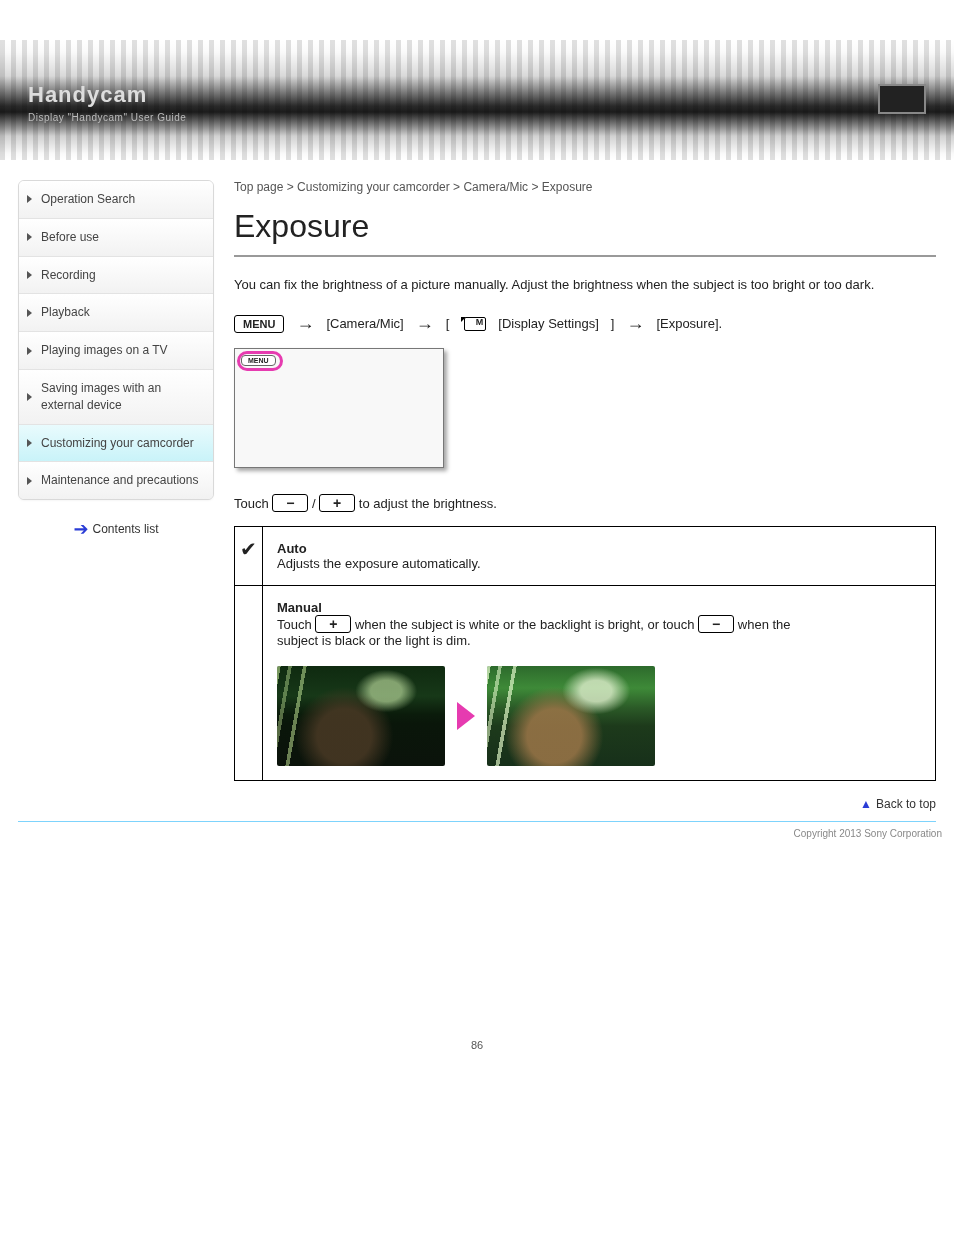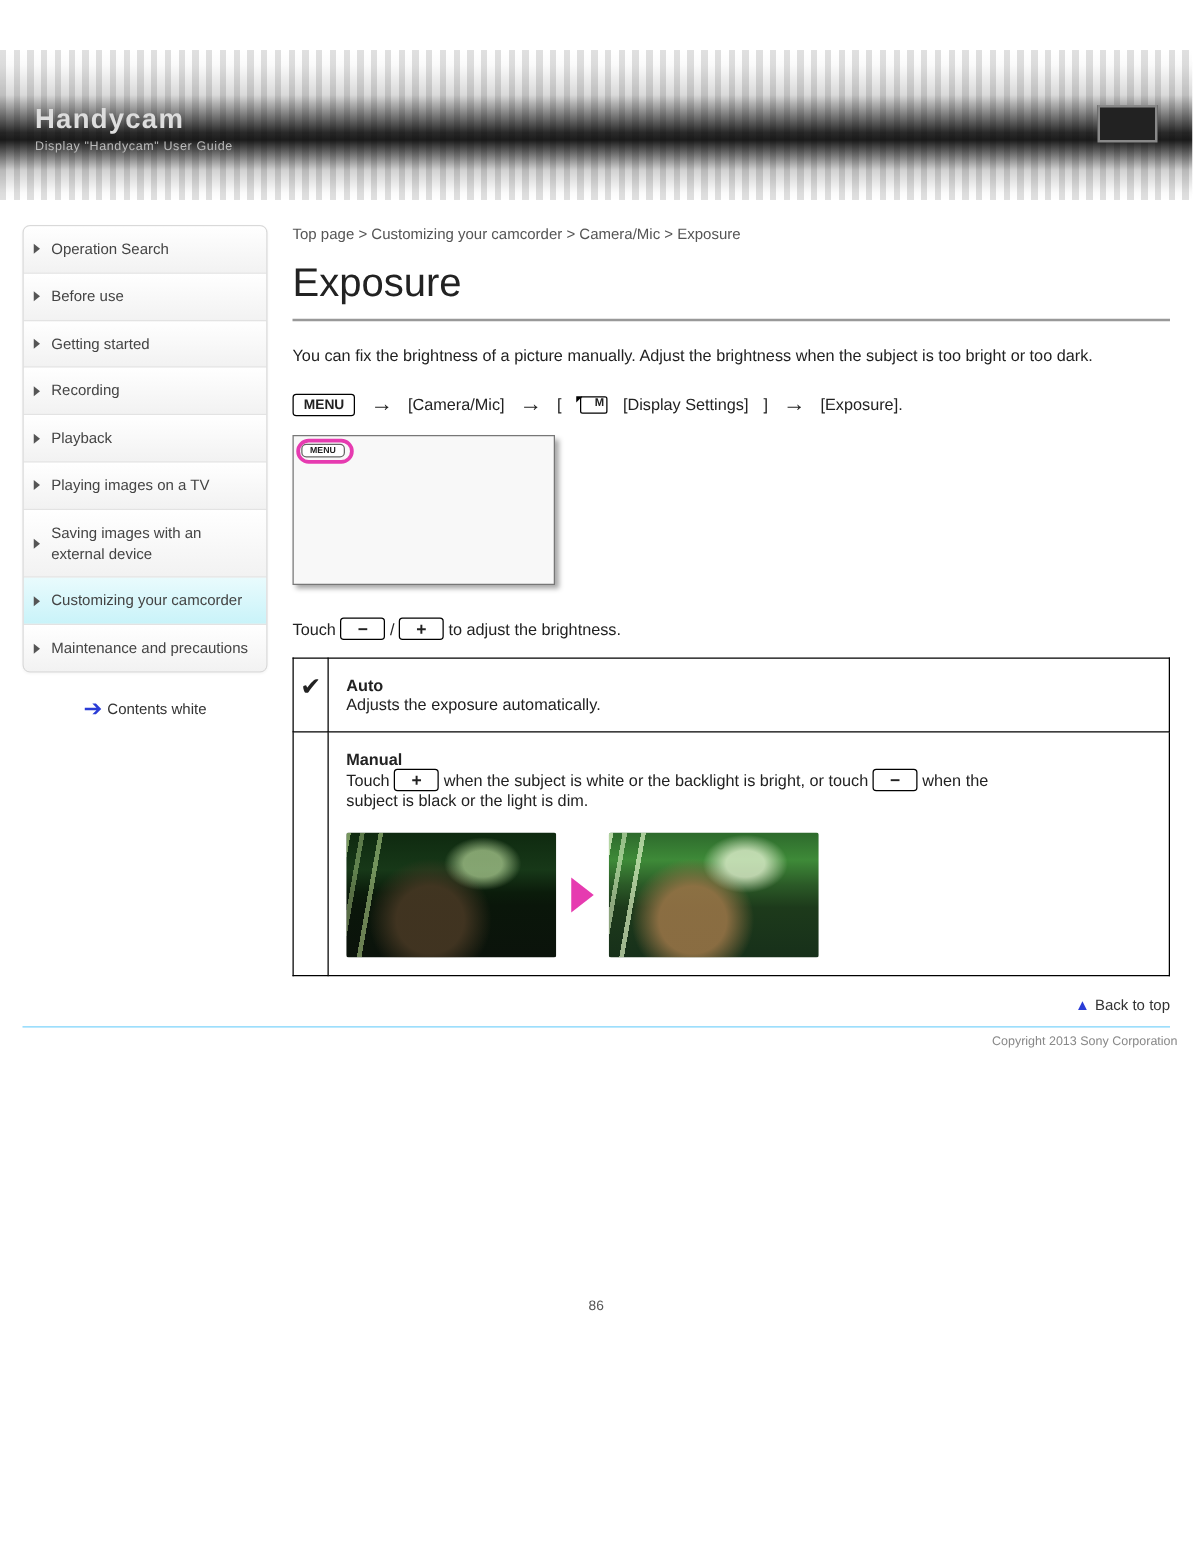--- a/index.html
+++ b/index.html
@@ -319,30 +319,29 @@
   <div class="brand">Handycam</div>
   <div class="brand-sub">Display "Handycam" User Guide</div>
   <div class="header-badge"></div>
 </div>
 
 <div class="layout">
   <aside class="sidebar">
     <div class="navlist">
       <div class="nav-item"><span>Operation Search</span></div>
       <div class="nav-item"><span>Before use</span></div>
-      <div class="nav-item"><span>Getting started</span></div>
       <div class="nav-item"><span>Recording</span></div>
       <div class="nav-item"><span>Playback</span></div>
       <div class="nav-item"><span>Playing images on a TV</span></div>
       <div class="nav-item"><span>Saving images with an external device</span></div>
       <div class="nav-item active"><span>Customizing your camcorder</span></div>
       <div class="nav-item"><span>Maintenance and precautions</span></div>
     </div>
     <div class="sidebar-footer">
-      <span class="arrow-right">➔</span><span>Contents white</span>
+      <span class="arrow-right">➔</span><span>Contents list</span>
     </div>
   </aside>
 
   <main class="content">
     <div class="crumb-line">Top page &gt; Customizing your camcorder &gt; Camera/Mic &gt; Exposure</div>
 
     <h1 class="page-title">Exposure</h1>
     <div class="title-rule"></div>
 
     <p class="intro">You can fix the brightness of a picture manually. Adjust the brightness when the subject is too bright or too dark.</p>

